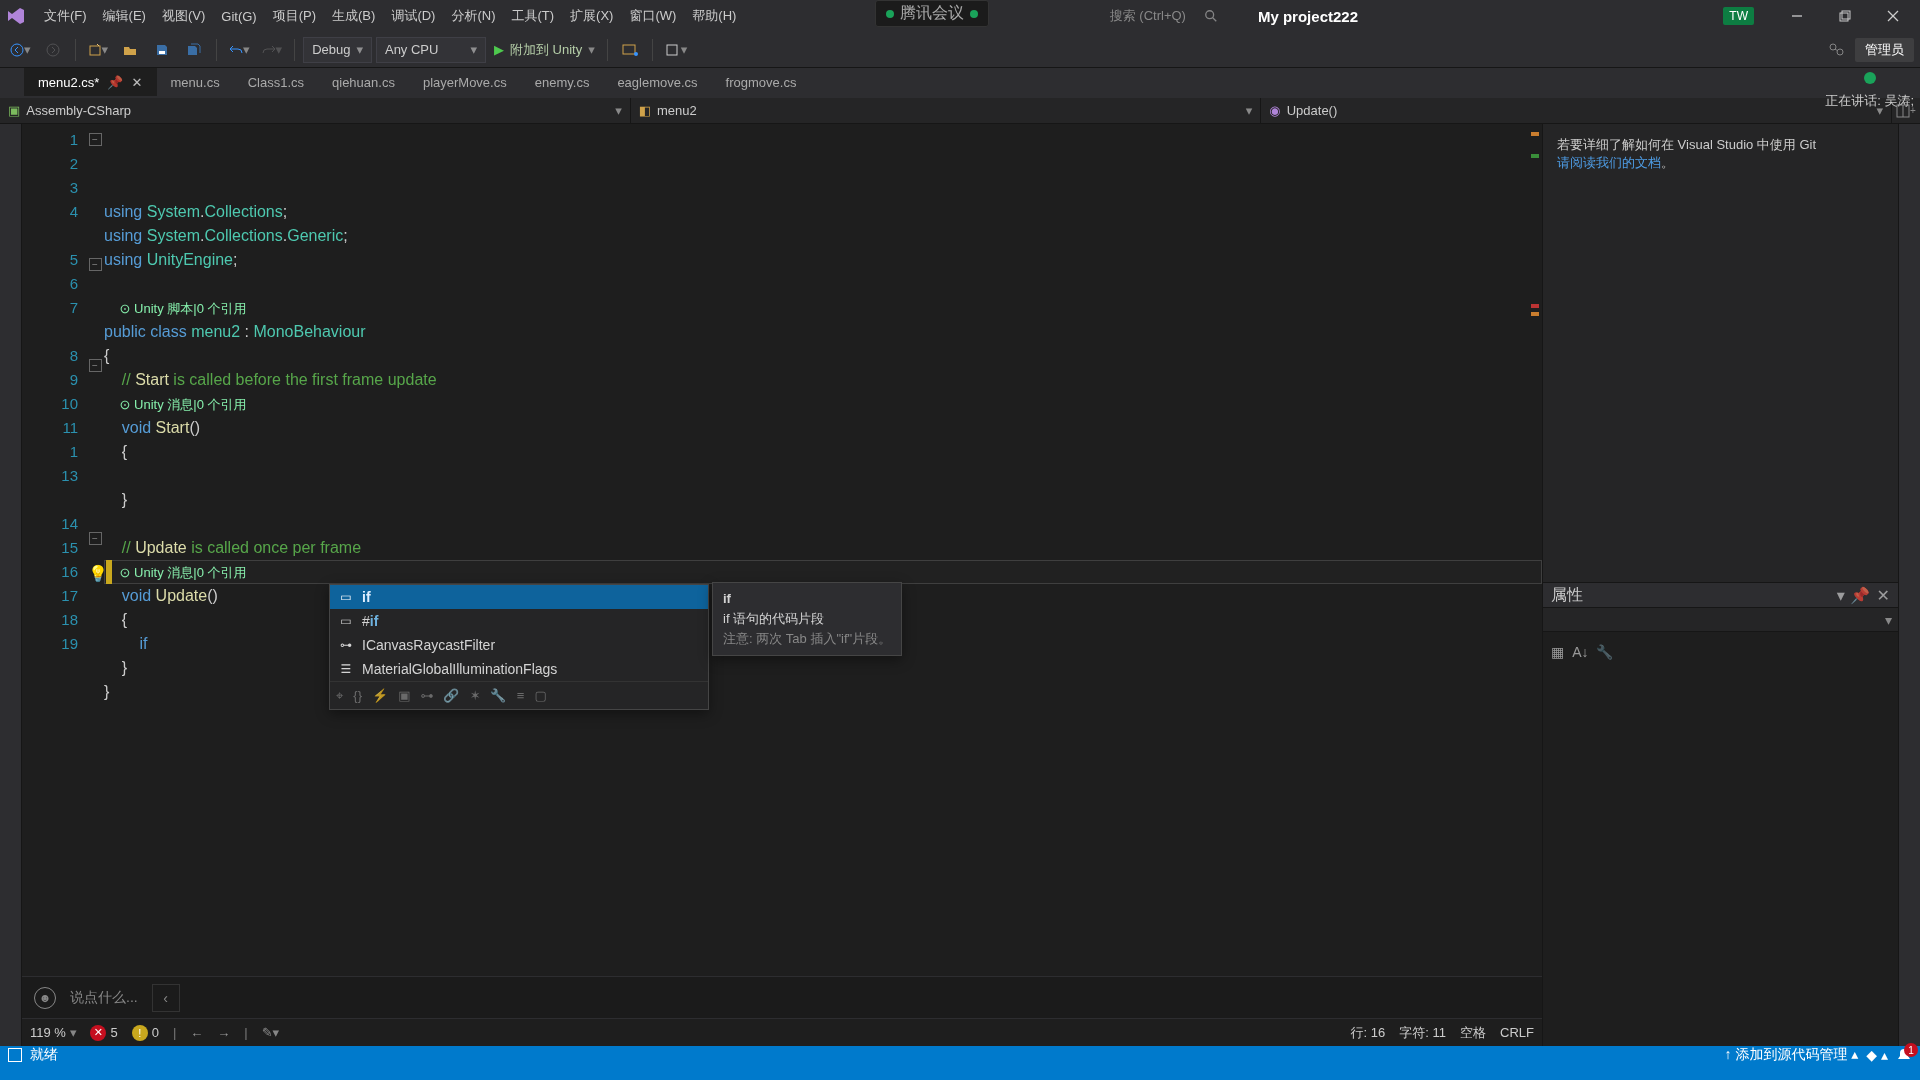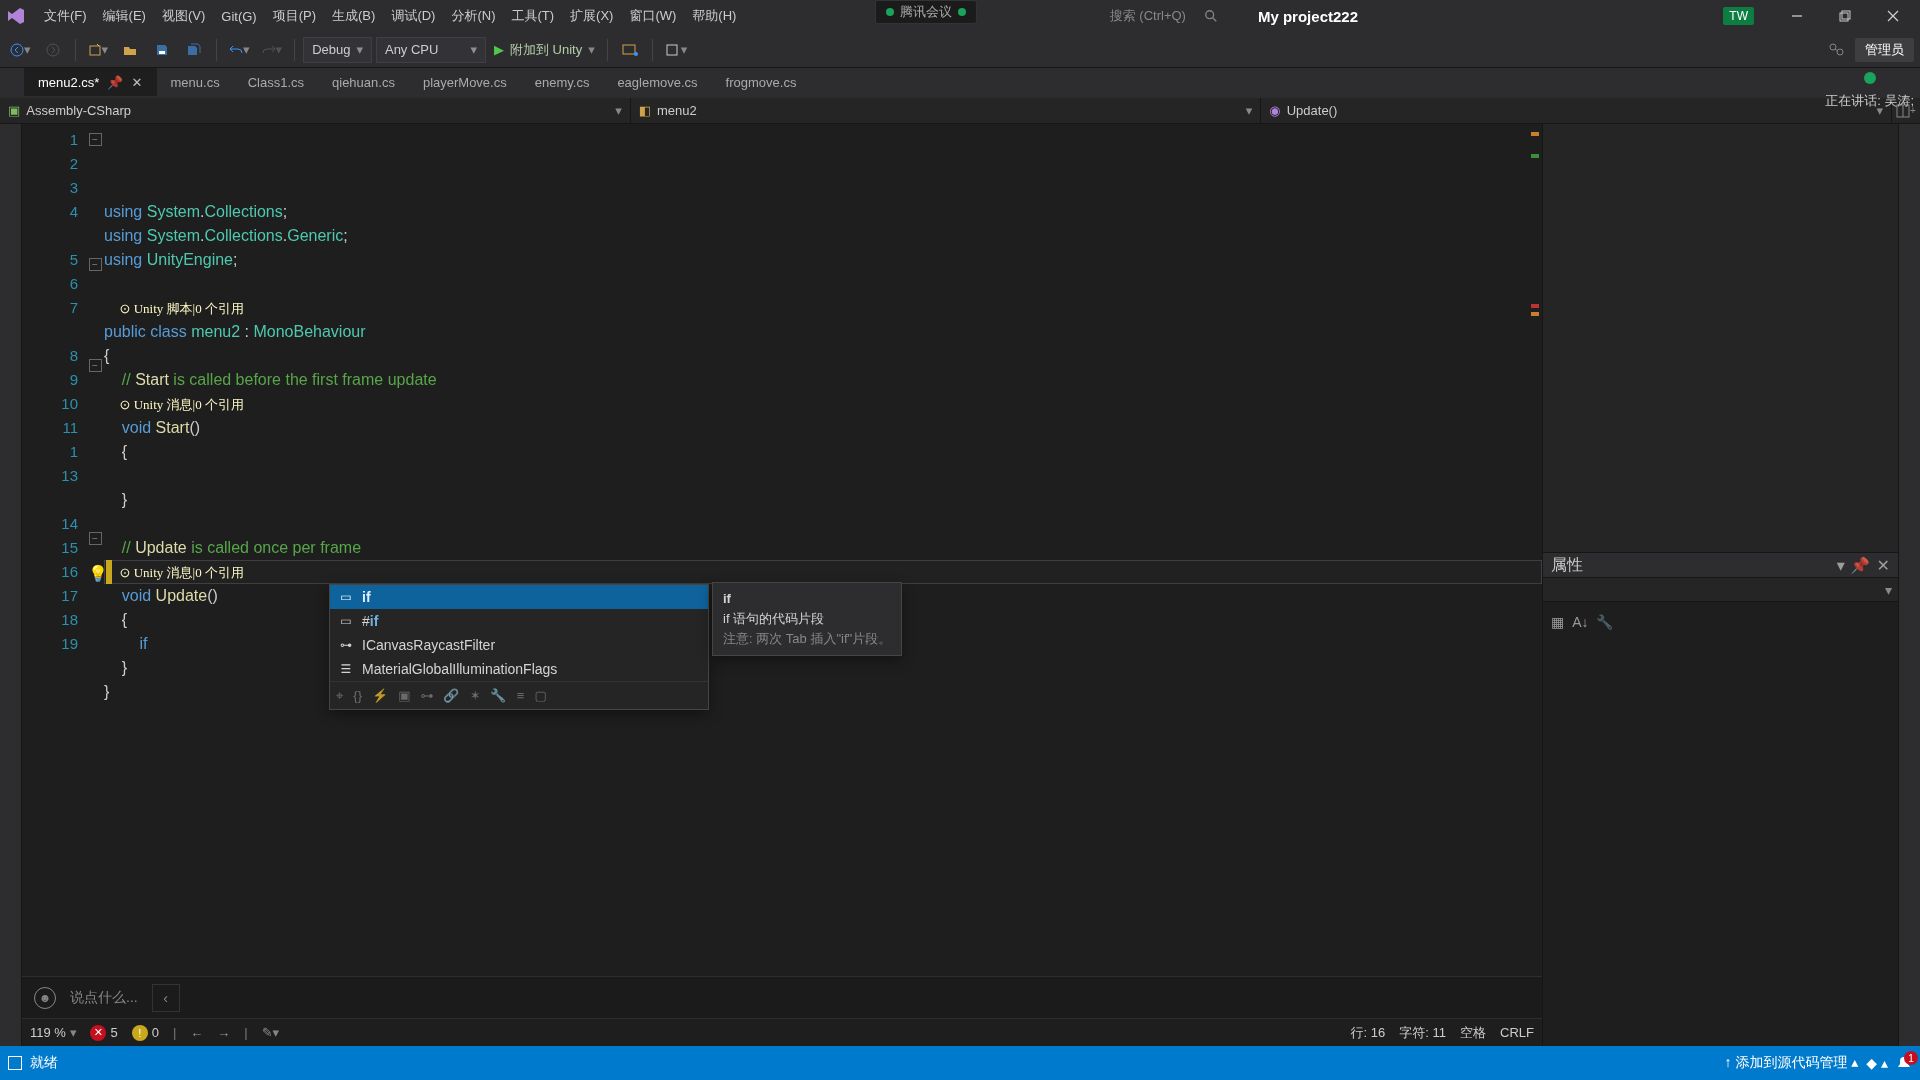--- a/index.html
+++ b/index.html
@@ -7,21 +7,21 @@
   
   .menubar { height:32px; background:#2d2d30; display:flex; align-items:center; padding:0 4px; position:relative; }
   .menubar .vs-logo { width:24px; height:24px; margin-right:8px; display:flex; align-items:center; justify-content:center;}
   .menubar .menu-item { padding:0 8px; height:100%; display:flex; align-items:center; color:#ccc; cursor:default; font-size:13px;}
   .menubar .search { margin-left:auto; display:flex; align-items:center; color:#888; font-size:13px; }
   .menubar .search-icon { margin-left:18px; opacity:.7;}
   .menubar .project-title { margin-left:40px; font-weight:bold; color:#fff; font-size:15px;}
   .menubar .win-controls { margin-left:auto; display:flex; align-items:center; gap:2px;}
   .menubar .tw-badge { background:#0d7d42; color:#fff; font-size:12px; padding:2px 6px; border-radius:2px; margin-right:18px;}
   .menubar .win-btn { width:46px; height:32px; display:flex; align-items:center; justify-content:center; color:#ccc;}
-  .tencent-badge{ position:absolute; left:875px; top:0px; display:flex; align-items:center; gap:6px; color:#aaa; font-size:13px; background:#1b1b1b; padding:2px 10px; border-radius:3px; border:1px solid #333;}
+  .tencent-badge{ position:absolute; left:875px; top:0px; display:flex; align-items:center; gap:6px; color:#aaa; font-size:16px; background:#1b1b1b; padding:2px 10px; border-radius:3px; border:1px solid #333;}
   .tencent-badge .dot{ width:8px;height:8px;background:#1aa35a;border-radius:50%;}
   
   .toolbar { height:36px; background:#2d2d30; border-bottom:1px solid #161616; display:flex; align-items:center; padding:0 6px; gap:4px; font-size:13px;}
   .tool-btn { height:28px; min-width:28px; display:flex; align-items:center; justify-content:center; padding:0 4px; color:#ccc; }
   .tool-sep { width:1px; height:22px; background:#444; margin:0 4px;}
   .tool-dd { height:26px; background:#333337; border:1px solid #3f3f46; display:flex; align-items:center; padding:0 8px; color:#ccc; gap:6px;}
   .tool-play { display:flex; align-items:center; gap:6px; color:#b5cea8;}
   .tool-play .tri{ color:#4EC94E;}
   .admin-tag{ margin-left:auto; background:#3e3e40; padding:3px 10px; color:#fff; border-radius:2px;}
   
@@ -48,21 +48,21 @@
   .gutter{ width:64px; background:#1e1e1e; color:#2b91af; text-align:right; padding:4px 8px 0 0; line-height:24px; font-size:15px; position:relative;}
   .gutter .ln{ height:24px;}
   .fold-col{ width:18px; background:#1e1e1e; padding-top:4px;}
   .fold-col .fold{ width:13px;height:13px;border:1px solid #666; color:#888; font-size:10px; display:flex; align-items:center; justify-content:center; margin:5px auto 6px; line-height:1;}
   .code{ flex:1; padding-top:4px; white-space:pre; line-height:24px; position:relative;}
   .code .row{ height:24px;}
   .kw{ color:#569cd6;}
   .type{ color:#4ec9b0;}
   .com{ color:#57a64a;}
   .fn{ color:#dcdcaa;}
-  .badge-lens{ color:#fef9c3; font-size:13px;font-family:Liberation Serif, serif;}
+  .badge-lens{ color:#86efac; font-size:13px;}
   .cursor-line{ position:absolute; left:0; right:0; height:24px; background:rgba(255,255,255,0.015); border:1px solid #7c7c7c55; pointer-events:none;}
   .bulb{ position:absolute; left:66px; width:16px;height:16px; color:#d7ba7d;}
   .yellow-mark{ position:absolute; left:84px; width:6px;height:24px; background:#c9a81e;}
   
   .intellisense{ position:absolute; background:#252526; border:1px solid #454545; font-family:"Segoe UI",sans-serif; font-size:14px; z-index:20; box-shadow:0 4px 12px rgba(0,0,0,.4);}
   .isi{ display:flex; align-items:center; height:24px; padding:0 8px; gap:8px; color:#d4d4d4;}
   .isi.sel{ background:#0e639c; color:#fff;}
   .isi .ico{ width:16px; display:flex; justify-content:center; font-size:12px;}
   .isi .txt b{ color:#6fb3e0;}
   .isi.sel .txt b{ color:#e0efff;}
@@ -86,21 +86,21 @@
   .err-badge{ display:flex; align-items:center; gap:4px;}
   .err-badge .circ{ width:16px;height:16px;border-radius:50%; display:flex;align-items:center;justify-content:center; font-size:11px; color:#fff;}
   .circ.red{ background:#c50f1f;}
   .circ.yel{ background:#c9a81e;}
   .editor-foot .spacer{ flex:1;}
   
   .voicebar{ position:absolute; left:0; right:0; bottom:34px; height:42px; background:#1b1b1b; border-top:1px solid #2d2d30; display:flex; align-items:center; padding:0 12px; gap:14px; color:#888; font-size:14px;}
   .voicebar .face{ width:22px;height:22px;border:1.5px solid #888;border-radius:50%; display:flex;align-items:center;justify-content:center; font-size:12px;}
   .voicebar .chev-l{ width:28px;height:28px;border:1px solid #333; display:flex;align-items:center;justify-content:center;}
   
-  .statusbar{ position:absolute; left:0;right:0;bottom:0; height:34px; background:#007acc; display:flex; align-items:center; color:#fff; font-size:14px; padding:0 8px;}
+  .statusbar{ position:absolute; left:0;right:0;bottom:0; height:34px; background:#007acc; display:flex; align-items:flex-start; color:#fff; font-size:14px; padding:0 8px;}
   .statusbar .ready{ display:flex; align-items:center; gap:8px;}
   .statusbar .sq{ width:14px;height:14px;border:1.5px solid #fff;}
   .statusbar .right{ margin-left:auto; display:flex; align-items:center; gap:8px;}
   .statusbar .bell{ position:relative;}
   .statusbar .bell .n{ position:absolute; top:-4px; right:-6px; background:#c50f1f; border-radius:50%; font-size:10px; width:14px;height:14px; display:flex;align-items:center;justify-content:center;}
   
   svg{ display:block;}
   .overview-ruler{ position:absolute; right:0; top:0; bottom:0; width:14px; background:#1e1e1e;}
   .overview-ruler .mk{ position:absolute; width:8px;height:4px; right:3px;}
   .mk.orange{ background:#c97d2e;}
@@ -434,20 +434,24 @@
       <span style="opacity:.6">✎▾</span>
       <div class="spacer"></div>
       <span><span>行:</span> <span>16</span></span>
       <span><span>字符:</span> <span>11</span></span>
       <span>空格</span>
       <span>CRLF</span>
     </div>
   </div>
 
   <div class="sidepanel">
+    <div class="sp-section">
+      <span>若要详细了解如何在 Visual Studio 中使用 Git</span><br>
+      <a class="sp-link">请阅读我们的文档</a><span>。</span>
+    </div>
     <div style="flex:1"></div>
     <div class="prop-header">
       <span>属性</span>
       <span class="pins">
         <span>▾</span>
         <span>📌</span>
         <span>✕</span>
       </span>
     </div>
     <div style="height:24px;background:#252526;border-bottom:1px solid #161616;display:flex;align-items:center;justify-content:flex-end;padding:0 6px">

